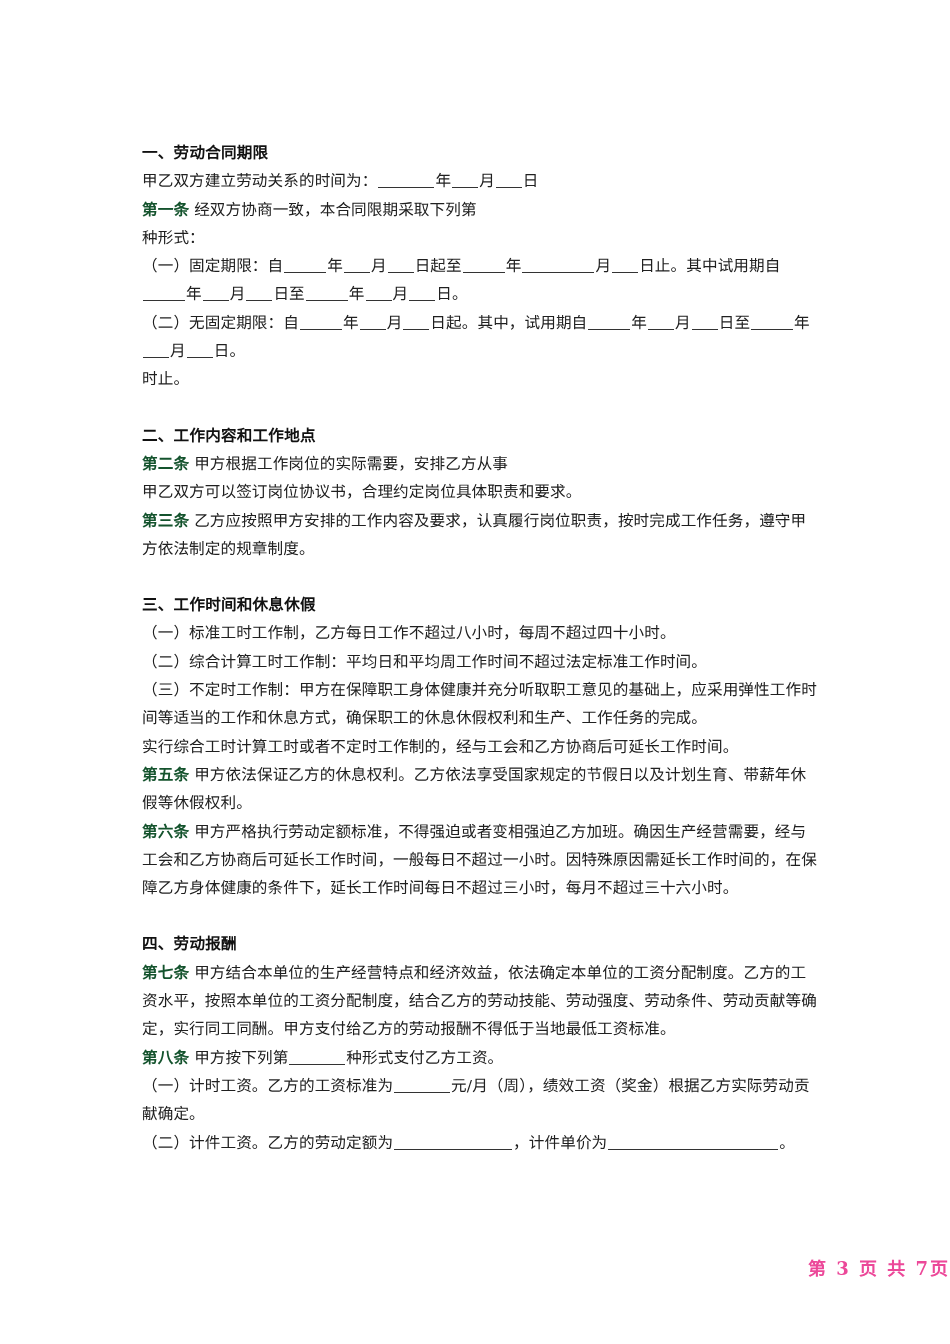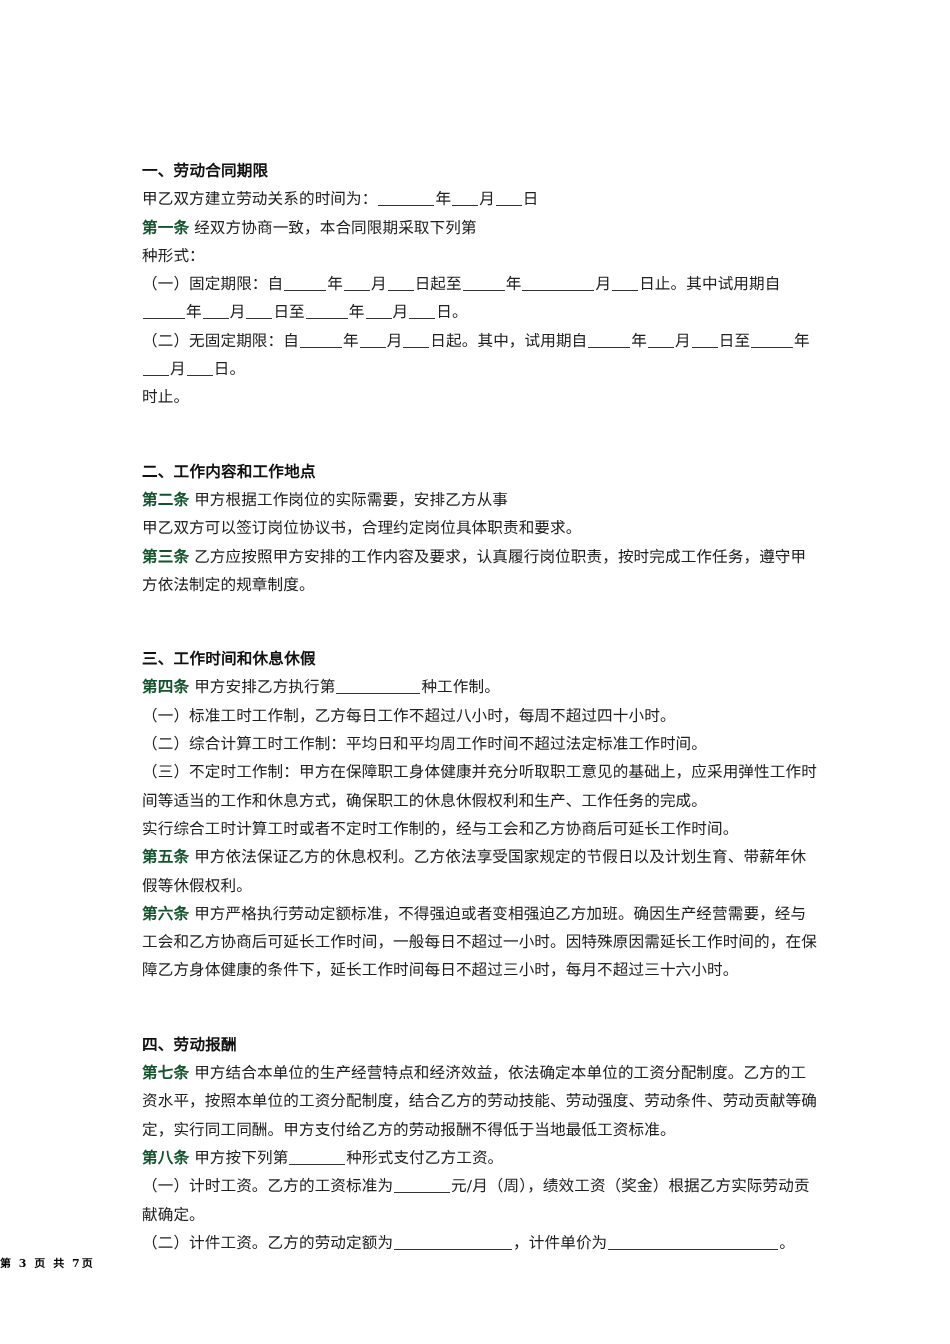--- a/index.html
+++ b/index.html
@@ -34,21 +34,20 @@
     font-size: 15.6px;
     line-height: 28.3px;
     color: #202020;
     white-space: pre-wrap;
     word-break: break-all;
     letter-spacing: 0.1px;
   }
   .line.bold,
   .heading {
     font-weight: bold;
-    margin-top: 18px;
   }
   .heading {
     font-size: 15.6px;
     line-height: 28.3px;
     color: #111;
     letter-spacing: 0.2px;
   }
   .sec-gap {
     height: 28px;
   }
@@ -75,24 +74,24 @@
   .b-2xl { width: 84px; }
   .b-3xl { width: 118px; }
   .b-4xl { width: 142px; }
   .b-5xl { width: 170px; }
 
   .footer {
     position: absolute;
     left: 0;
     top: 1254px;
     width: 950px;
-    text-align: left;
-    font-size: 11px;
+    text-align: right;
+    font-size: 18px;
     font-weight: bold;
-    color: #000000;
+    color: #ec4899;
     letter-spacing: 2px;
     font-family: "DejaVu Serif", "Liberation Serif", serif;
   }
 </style>
 </head>
 <body>
 
 <div class="page">
 
   <div class="content">
@@ -120,21 +119,20 @@
 
 
     <div class="line">甲乙双方可以签订岗位协议书，合理约定岗位具体职责和要求。</div>
 
     <div class="line"><span class="run-b">第三条</span><span class="run-n">&nbsp;</span><span>乙方应按照甲方安排的工作内容及要求，认真履行岗位职责，按时完成工作任务，遵守甲方依法制定的规章制度。</span></div>
 
     <div class="sec-gap"></div>
 
     <div class="heading">三、工作时间和休息休假</div>
 
-    <div class="line"><span class="run-b">第四条</span><span class="run-n">&nbsp;</span><span>甲方安排乙方执行第</span><span class="blank b-2xl"></span><span>种工作制。</span></div>
 
     <div class="line">（一）标准工时工作制，乙方每日工作不超过八小时，每周不超过四十小时。</div>
 
     <div class="line">（二）综合计算工时工作制：平均日和平均周工作时间不超过法定标准工作时间。</div>
 
     <div class="line">（三）不定时工作制：甲方在保障职工身体健康并充分听取职工意见的基础上，应采用弹性工作时间等适当的工作和休息方式，确保职工的休息休假权利和生产、工作任务的完成。</div>
 
     <div class="line">实行综合工时计算工时或者不定时工作制的，经与工会和乙方协商后可延长工作时间。</div>
 
     <div class="line"><span class="run-b">第五条</span><span class="run-n">&nbsp;</span><span>甲方依法保证乙方的休息权利。乙方依法享受国家规定的节假日以及计划生育、带薪年休假等休假权利。</span></div>

